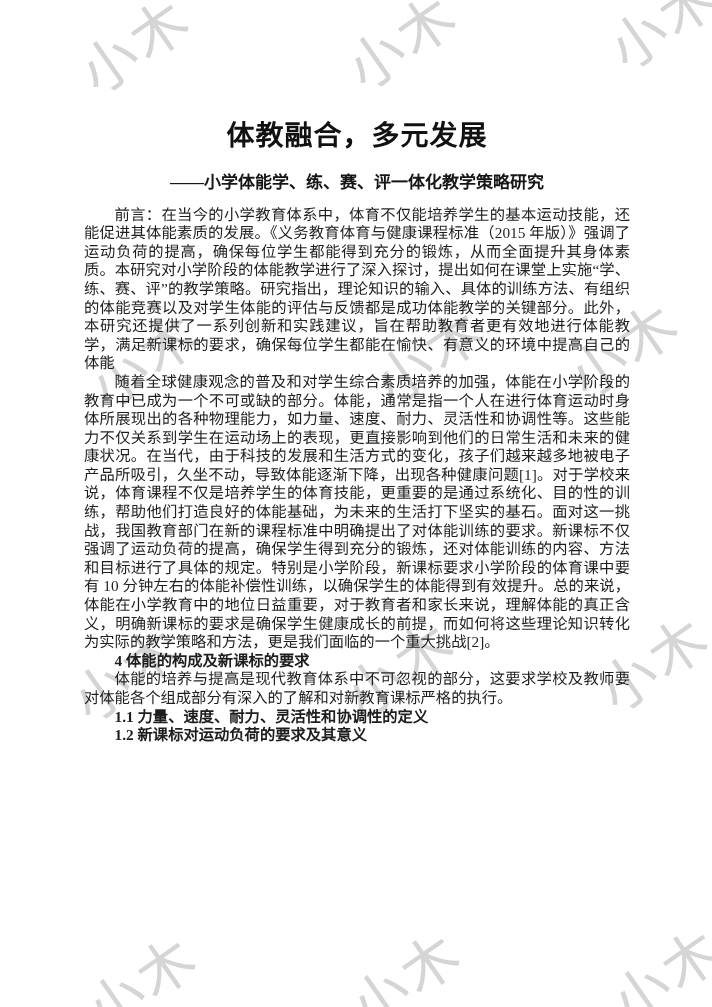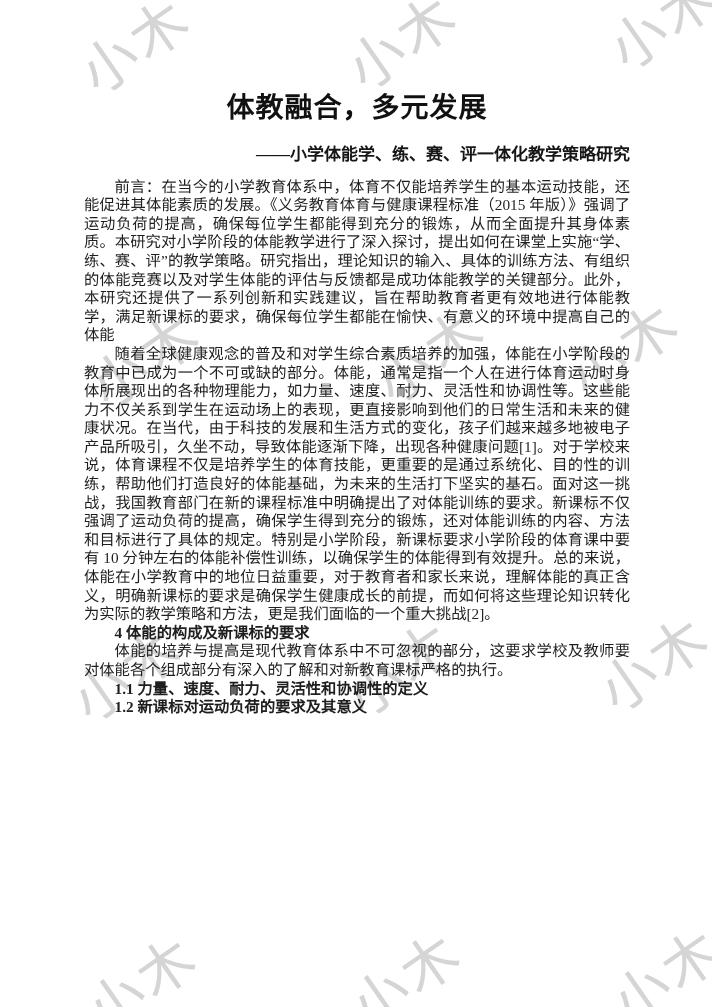--- a/index.html
+++ b/index.html
@@ -39,31 +39,31 @@
   
   .content {
     position: absolute;
     z-index: 1;
     left: 84px;
     width: 546px;
     top: 0;
     color: #1e1e1e;
   }
   .doc-title {
-    margin-top: 92px;
+    margin-top: 120px;
     text-align: center;
     font-size: 28px;
     font-weight: bold;
     line-height: 1.15;
     color: #111111;
     letter-spacing: 1px;
   }
   .doc-subtitle {
     margin-top: 21px;
-    text-align: right;
+    text-align: center;
     font-size: 17px;
     font-weight: bold;
     line-height: 1.2;
     color: #161616;
   }
   .doc-body {
     margin-top: 12px;
     font-size: 15.3px;
     line-height: 18.6px;
     text-align: justify;

